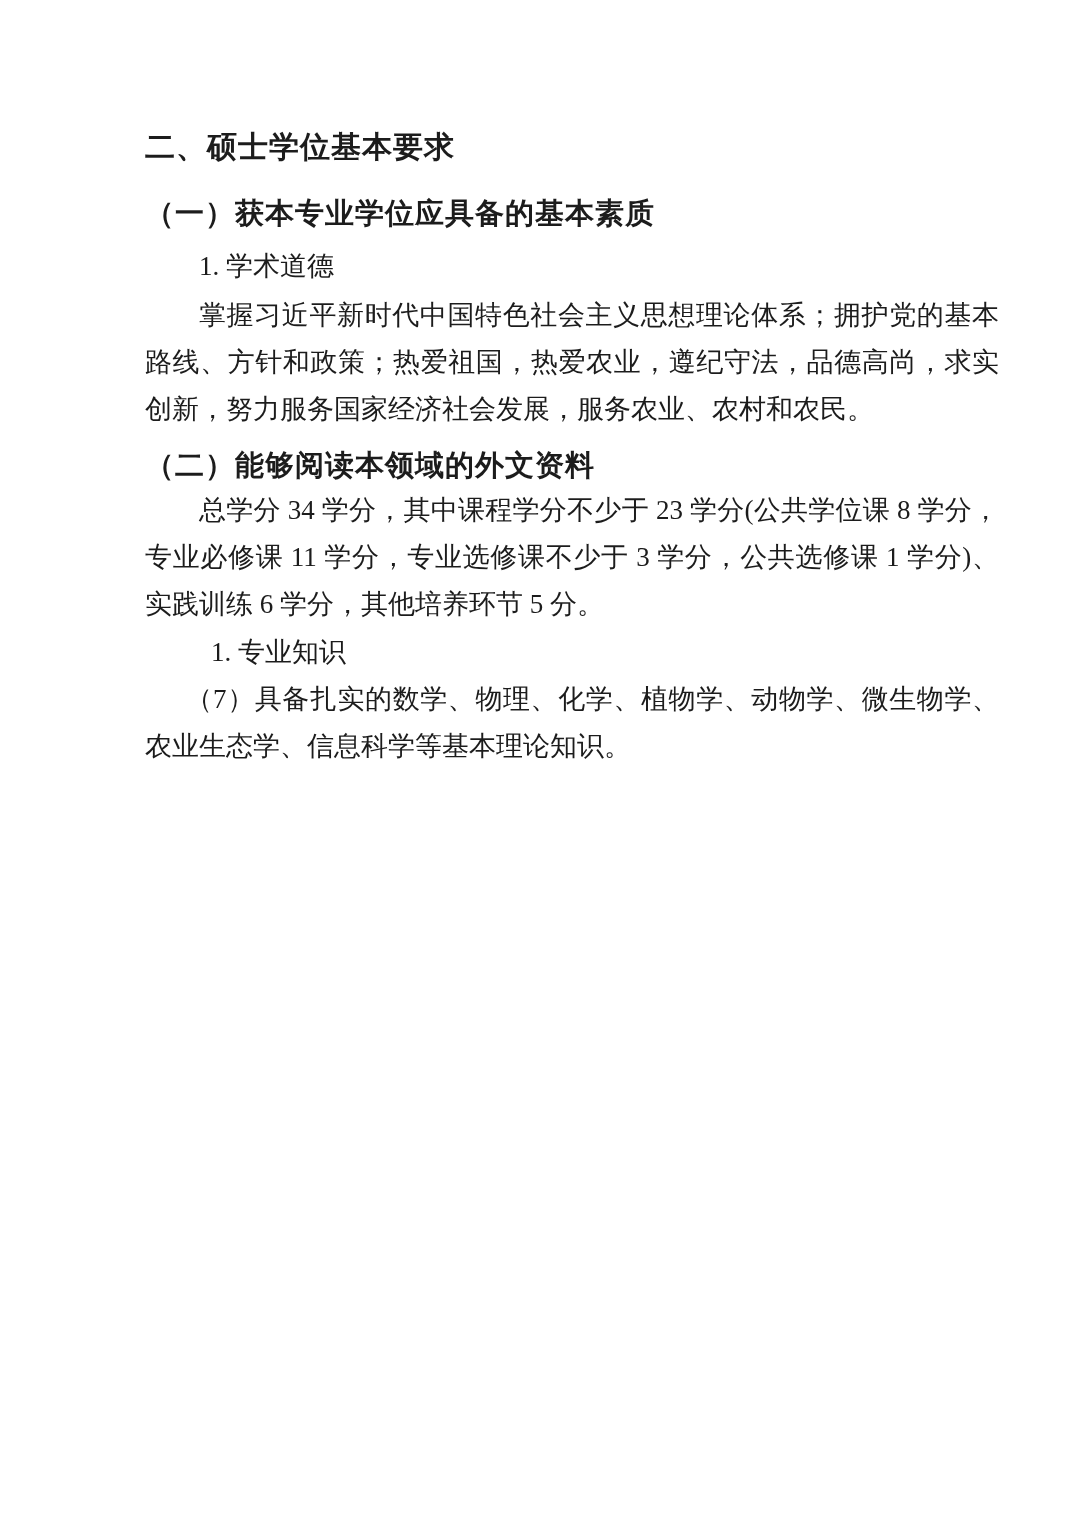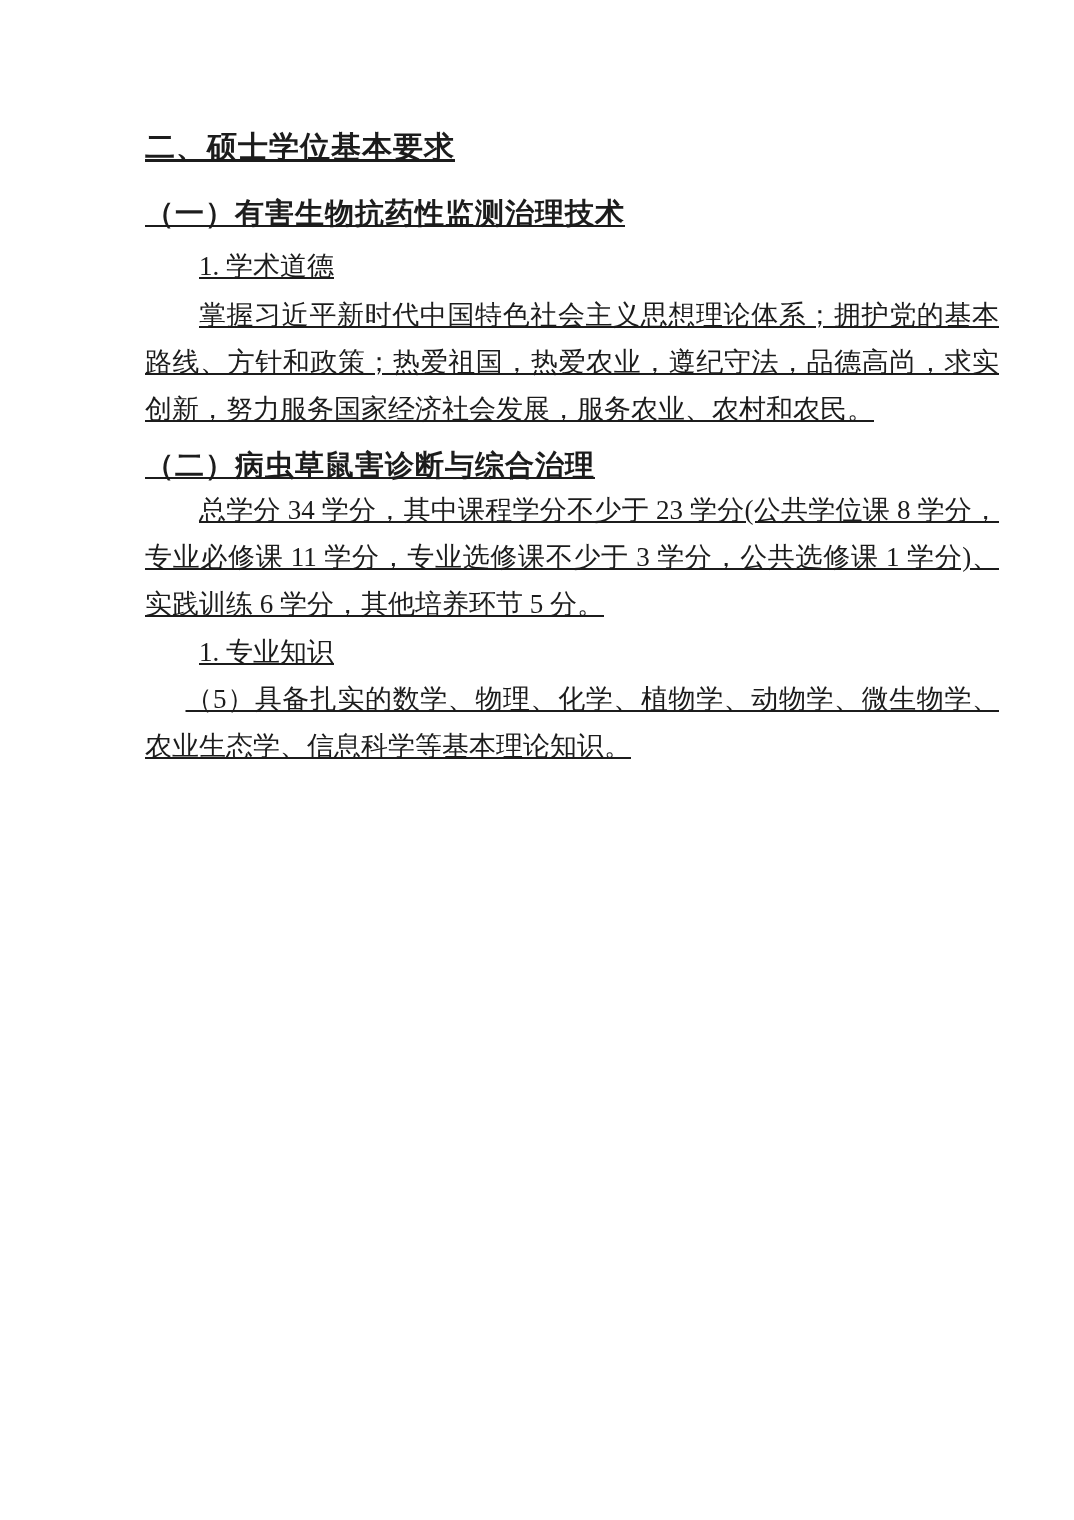--- a/index.html
+++ b/index.html
@@ -11,21 +11,20 @@
     position: relative;
     width: 1074px;
     height: 1520px;
     background: #ffffff;
     overflow: hidden;
     color: #1c1c1c;
   }
   .content {
     box-sizing: border-box;
     padding: 125px 75px 0 145px;
-    text-decoration: underline;
   }
   .doc-title {
     font-family: "Liberation Sans", "DejaVu Sans", sans-serif;
     font-size: 30px;
     font-weight: bold;
     line-height: 44px;
     margin: 0;
     letter-spacing: 1px;
   }
   .section-heading {
@@ -41,45 +40,45 @@
   }
   .body-text {
     font-family: "Liberation Serif", "DejaVu Serif", serif;
     font-size: 27px;
     line-height: 47px;
     margin: 0;
     text-align: justify;
   }
   .indent-2 { text-indent: 2em; }
   .indent-15 { text-indent: 1.5em; }
-  .mt1 { margin-top: 1px; }
+  .mt1 { margin-top: 1px; margin-left: 12px; }
   .mt2 { margin-top: 2px; }
   .mt6 { margin-top: 6px; }
   .mt8 { margin-top: 8px; }
 </style>
 </head>
 <body>
 
 <div class="page">
   <div class="content">
 
     <h1 class="doc-title">二、硕士学位基本要求</h1>
 
-    <h2 class="section-heading">（一）有害生物抗药性监测治理技术</h2>
+    <h2 class="section-heading">（一）获本专业学位应具备的基本素质</h2>
 
     <p class="body-text indent-2 mt8">1. 学术道德</p>
 
     <p class="body-text indent-2 mt2">掌握习近平新时代中国特色社会主义思想理论体系；拥护党的基本路线、方针和政策；热爱祖国，热爱农业，遵纪守法，品德高尚，求实创新，努力服务国家经济社会发展，服务农业、农村和农民。</p>
 
 
 
-    <h2 class="section-heading second">（二）病虫草鼠害诊断与综合治理</h2>
+    <h2 class="section-heading second">（二）能够阅读本领域的外文资料</h2>
 
     <p class="body-text indent-2">总学分 34 学分，其中课程学分不少于 23 学分(公共学位课 8 学分，专业必修课 11 学分，专业选修课不少于 3 学分，公共选修课 1 学分)、实践训练 6 学分，其他培养环节 5 分。</p>
 
     <p class="body-text indent-2 mt1">1. 专业知识</p>
 
-    <p class="body-text indent-15">（5）具备扎实的数学、物理、化学、植物学、动物学、微生物学、农业生态学、信息科学等基本理论知识。</p>
+    <p class="body-text indent-15">（7）具备扎实的数学、物理、化学、植物学、动物学、微生物学、农业生态学、信息科学等基本理论知识。</p>
 
 
 
   </div>
 </div>
 
 </body></html>

